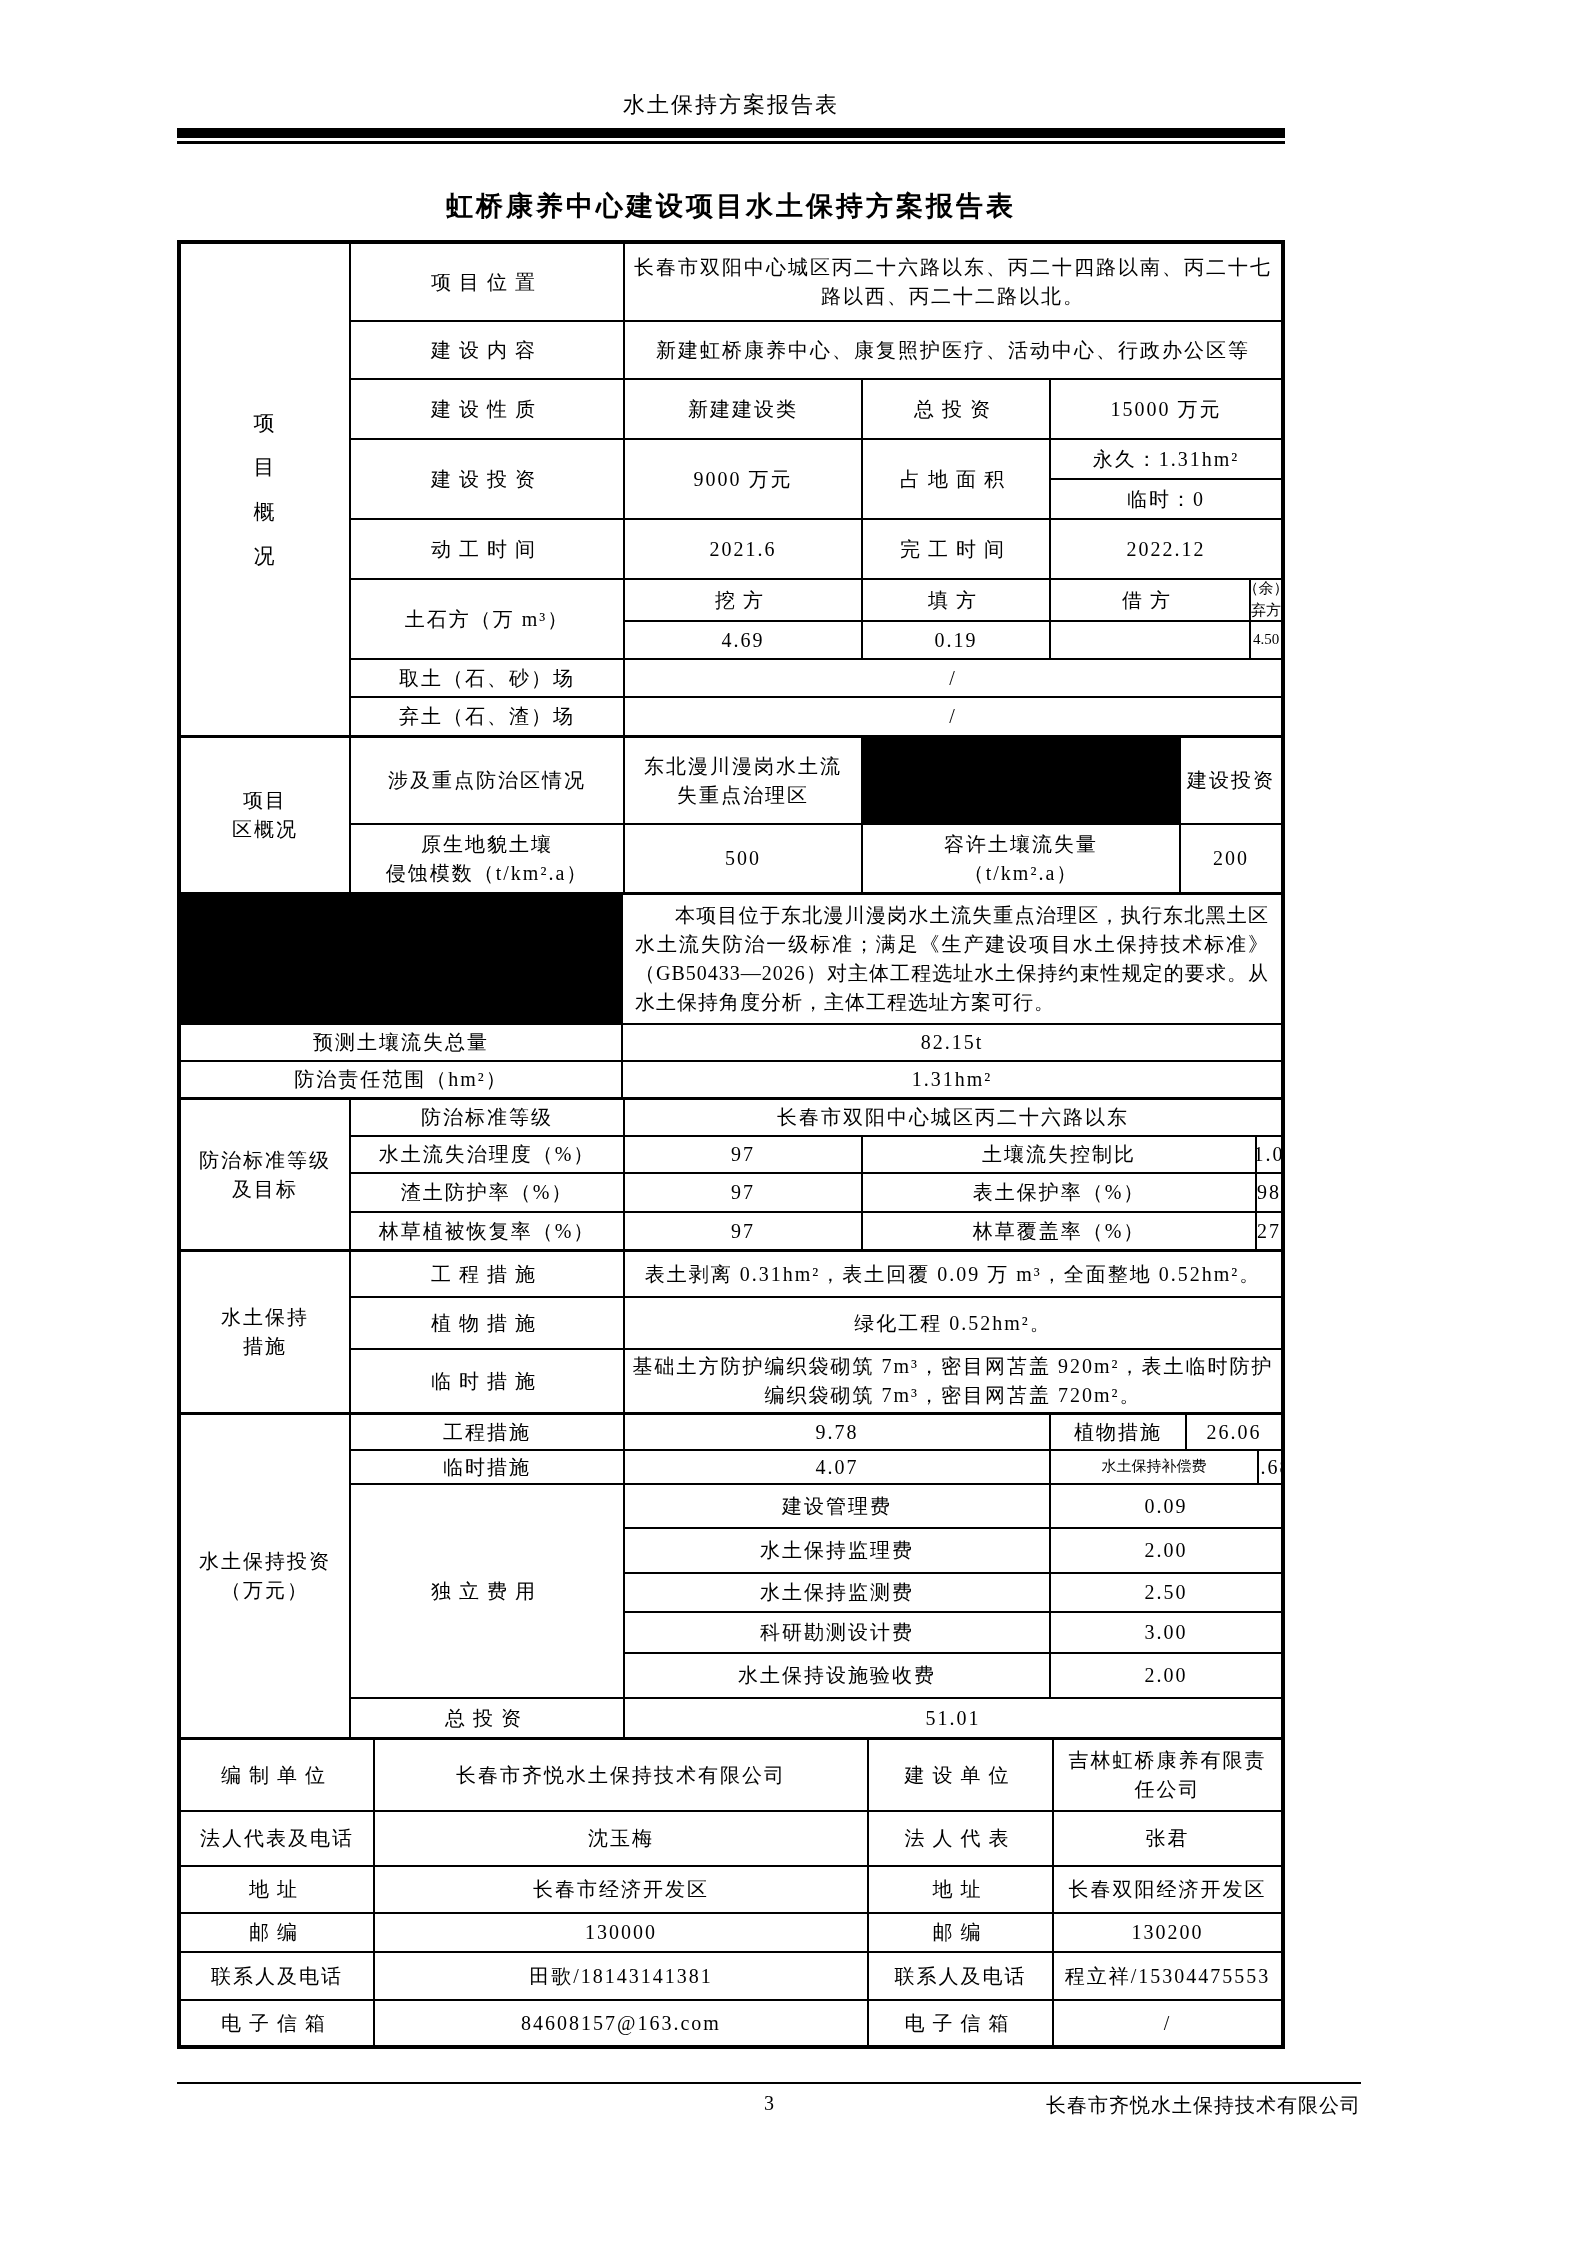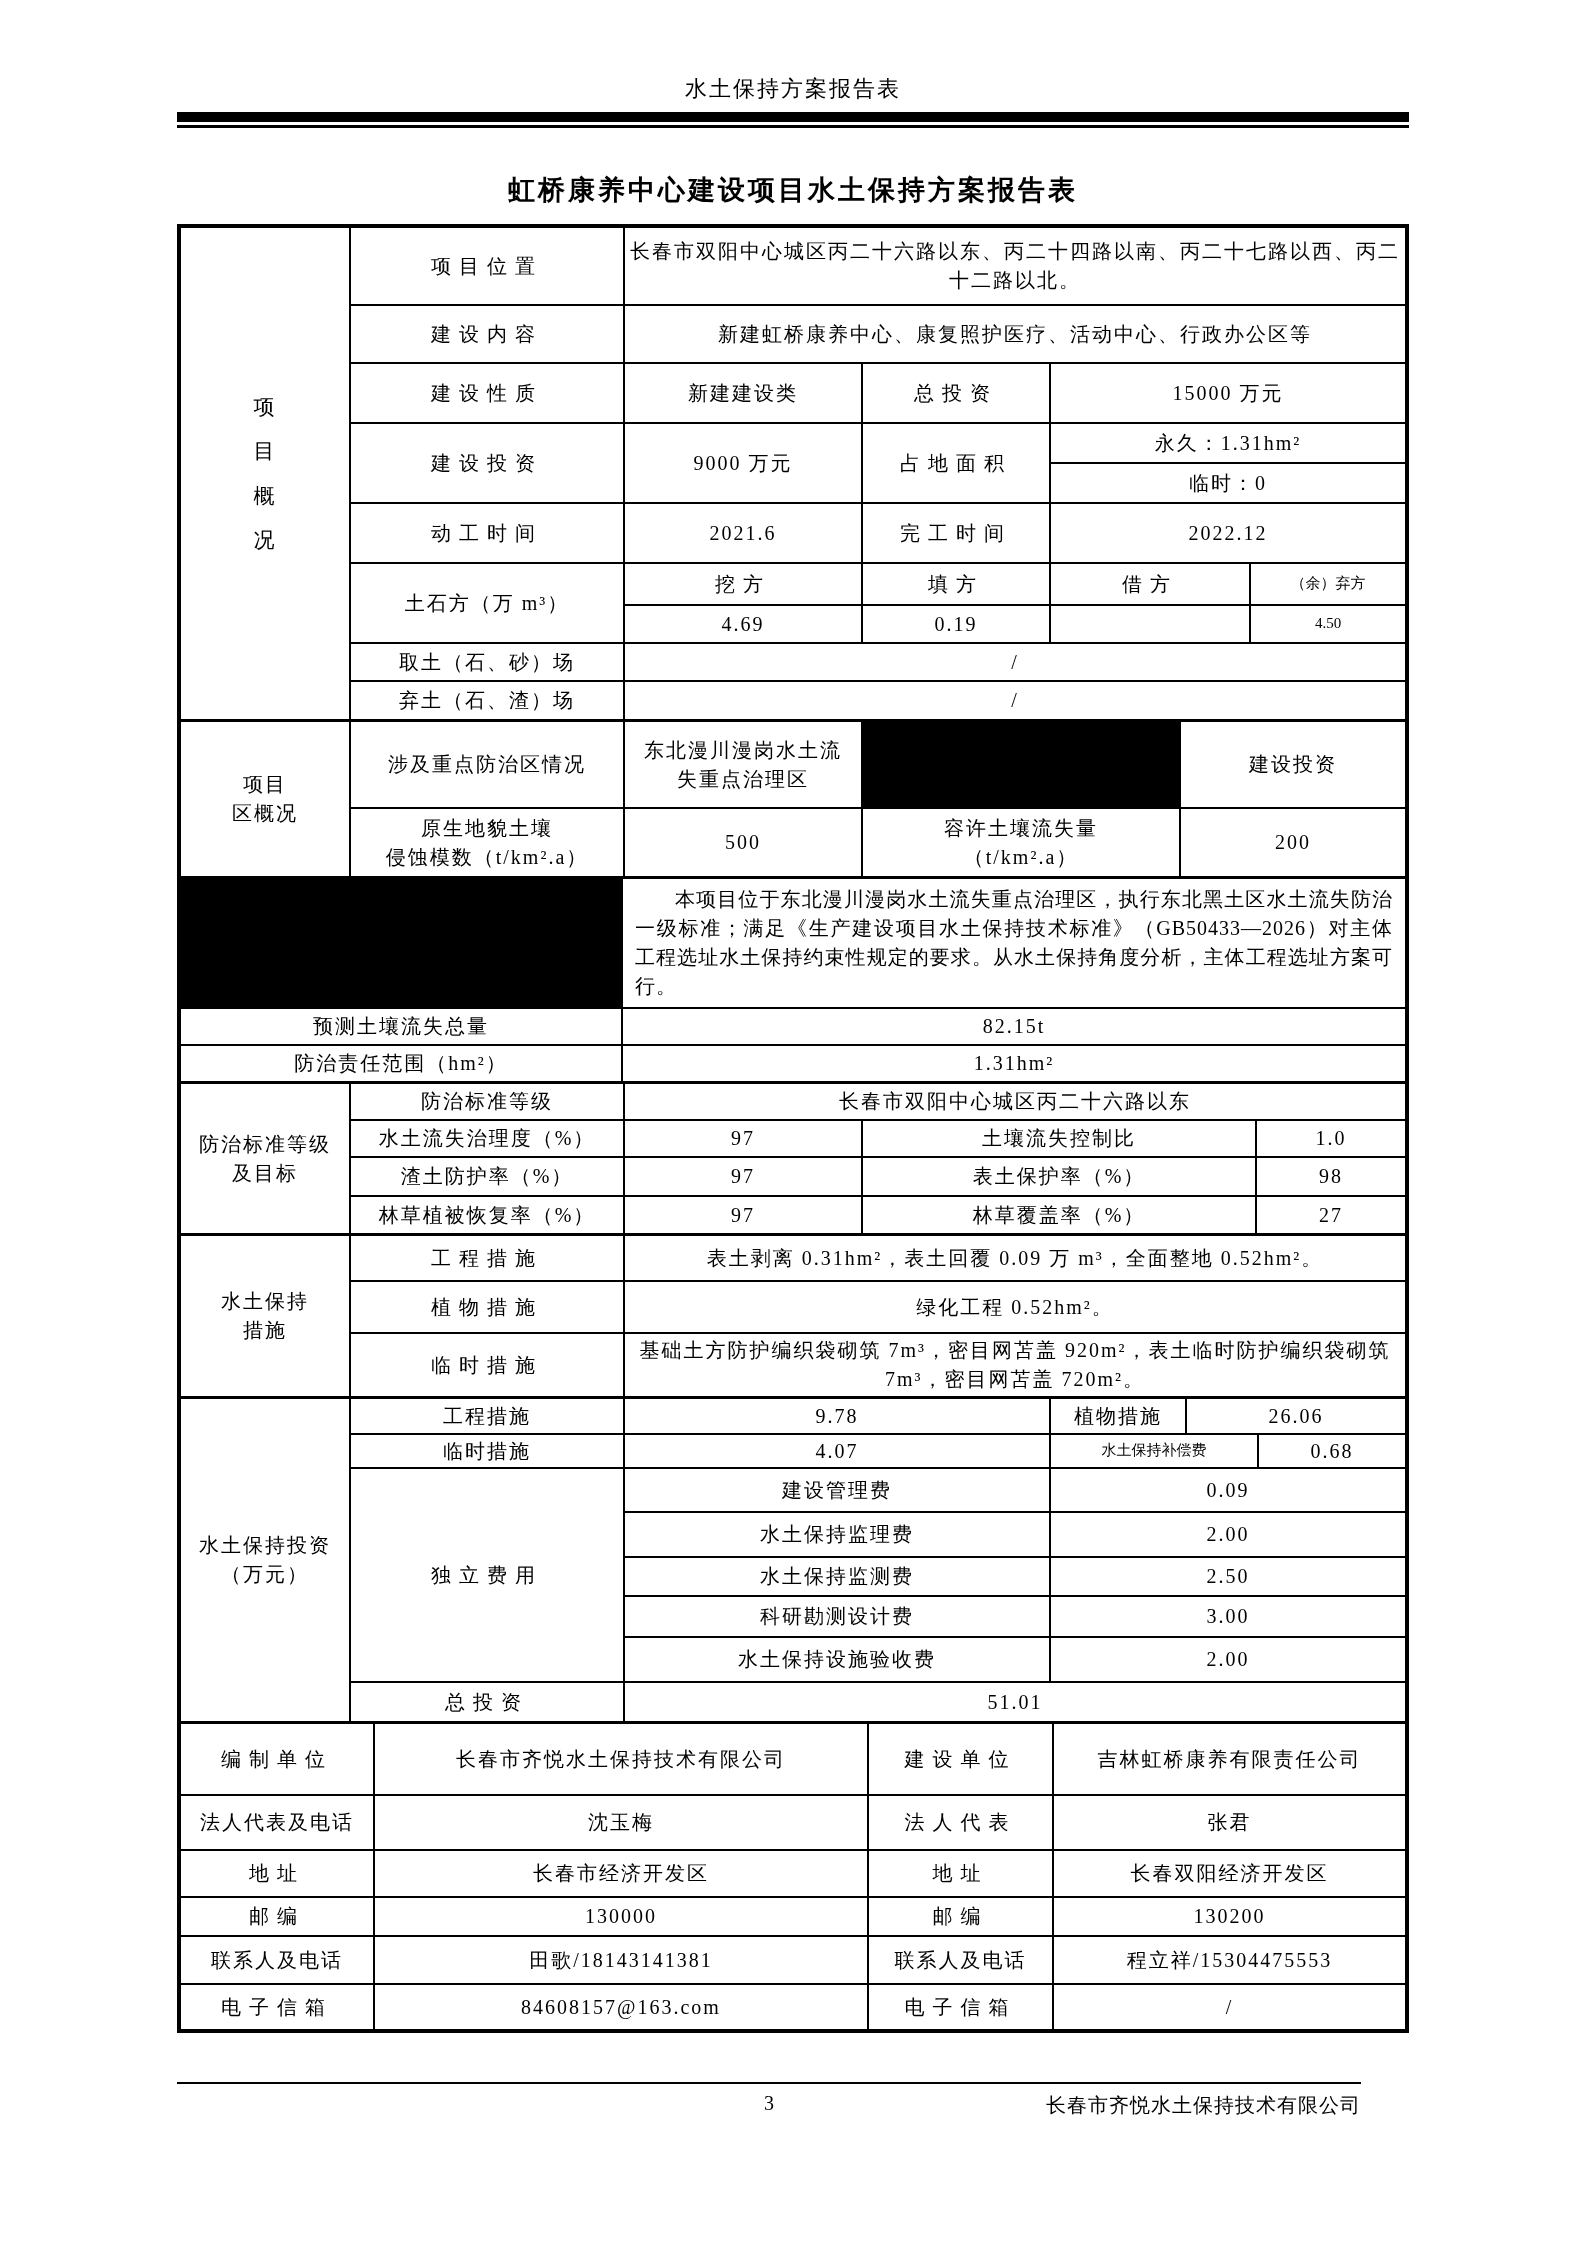--- a/index.html
+++ b/index.html
@@ -1,17 +1,17 @@
 <!DOCTYPE html>
 <html><head>
 <meta charset="utf-8">
 <style>
   html,body{margin:0;padding:0;background:#ffffff;}
   body{width:1587px;height:2245px;position:relative;font-family:"Liberation Serif","DejaVu Serif",serif;color:#000;}
-  .content{position:absolute;left:177px;top:0;width:1232px;}
+  .content{position:absolute;left:177px;top:16px;width:1108px;}
   .running-head{margin-top:74px;text-align:center;font-size:22px;letter-spacing:2px;}
   .rule-thick{margin-top:8px;height:10px;background:#000;}
   .rule-thin{margin-top:3px;height:3px;background:#000;}
   .doc-title{margin-top:44px;text-align:center;font-size:27px;font-weight:bold;letter-spacing:3px;}
   .tbl{margin-top:16px;background:#000;padding:4px;display:flex;flex-direction:column;gap:3px;}
   .sec{display:grid;gap:2px;background:#000;}
   .c{background:#fff;display:flex;align-items:center;justify-content:center;text-align:center;
      font-size:20px;line-height:1.45;padding:2px 4px;letter-spacing:2px;white-space:pre-line;
      overflow:hidden;}
   .ls{letter-spacing:8px;}

